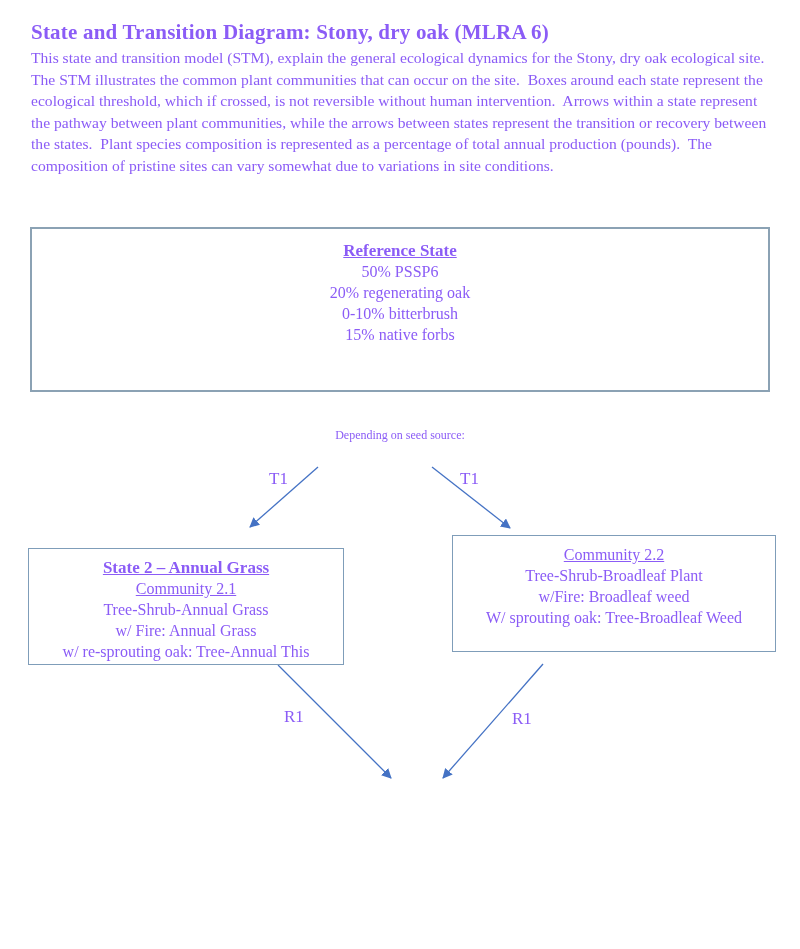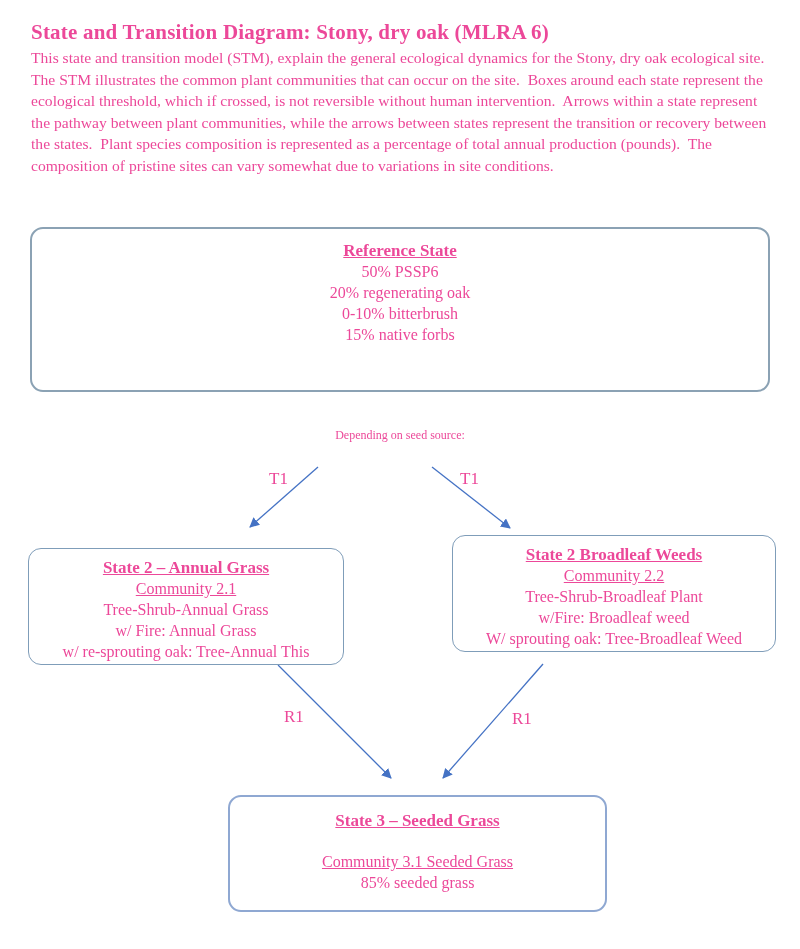--- a/index.html
+++ b/index.html
@@ -2,21 +2,21 @@
 <html><head>
 <meta charset="utf-8">
 <style>
   html, body { margin: 0; padding: 0; background: #ffffff; }
   #page {
     position: relative;
     width: 800px;
     height: 949px;
     background: #ffffff;
     font-family: "Liberation Serif", serif;
-    color: #ec4899;
+    color: #8b5cf6;
     overflow: hidden;
   }
   
   #doc-header { position: absolute; left: 31px; top: 20px; width: 742px; }
   .doc-title {
     font-size: 21px;
     font-weight: bold;
     margin: 0 0 2px 0;
     letter-spacing: 0.2px;
   }
@@ -30,21 +30,20 @@
   .state-box {
     position: absolute;
     background: #ffffff;
     box-sizing: border-box;
     display: flex;
     flex-direction: column;
     align-items: center;
     text-align: center;
     font-size: 16px;
     line-height: 21px;
-    border-radius: 13px;
   }
   .box-title {
     font-size: 17px;
     font-weight: bold;
     text-decoration: underline;
   }
   .box-community { text-decoration: underline; }
   
   #reference-state-box {
     left: 30px; top: 227px; width: 740px; height: 165px;
@@ -129,26 +128,20 @@
 
   <div id="state2-annual-grass-box" class="state-box">
     <div class="box-title">State 2 – Annual Grass</div>
     <div class="box-community">Community 2.1</div>
     <div class="box-line">Tree-Shrub-Annual Grass</div>
     <div class="box-line">w/ Fire: Annual Grass</div>
     <div class="box-line">w/ re-sprouting oak: Tree-Annual This</div>
   </div>
 
   <div id="state2-broadleaf-weeds-box" class="state-box">
-    <div class="box-title">State 2 Broadleaf Weeds</div>
     <div class="box-community">Community 2.2</div>
     <div class="box-line">Tree-Shrub-Broadleaf Plant</div>
     <div class="box-line">w/Fire: Broadleaf weed</div>
     <div class="box-line">W/ sprouting oak: Tree-Broadleaf Weed</div>
   </div>
 
-  <div id="state3-seeded-grass-box" class="state-box">
-    <div class="box-title">State 3 – Seeded Grass</div>
-    <div class="box-community">Community 3.1 Seeded Grass</div>
-    <div class="box-line">85% seeded grass</div>
-  </div>
 
 </div>
 
 </body></html>

